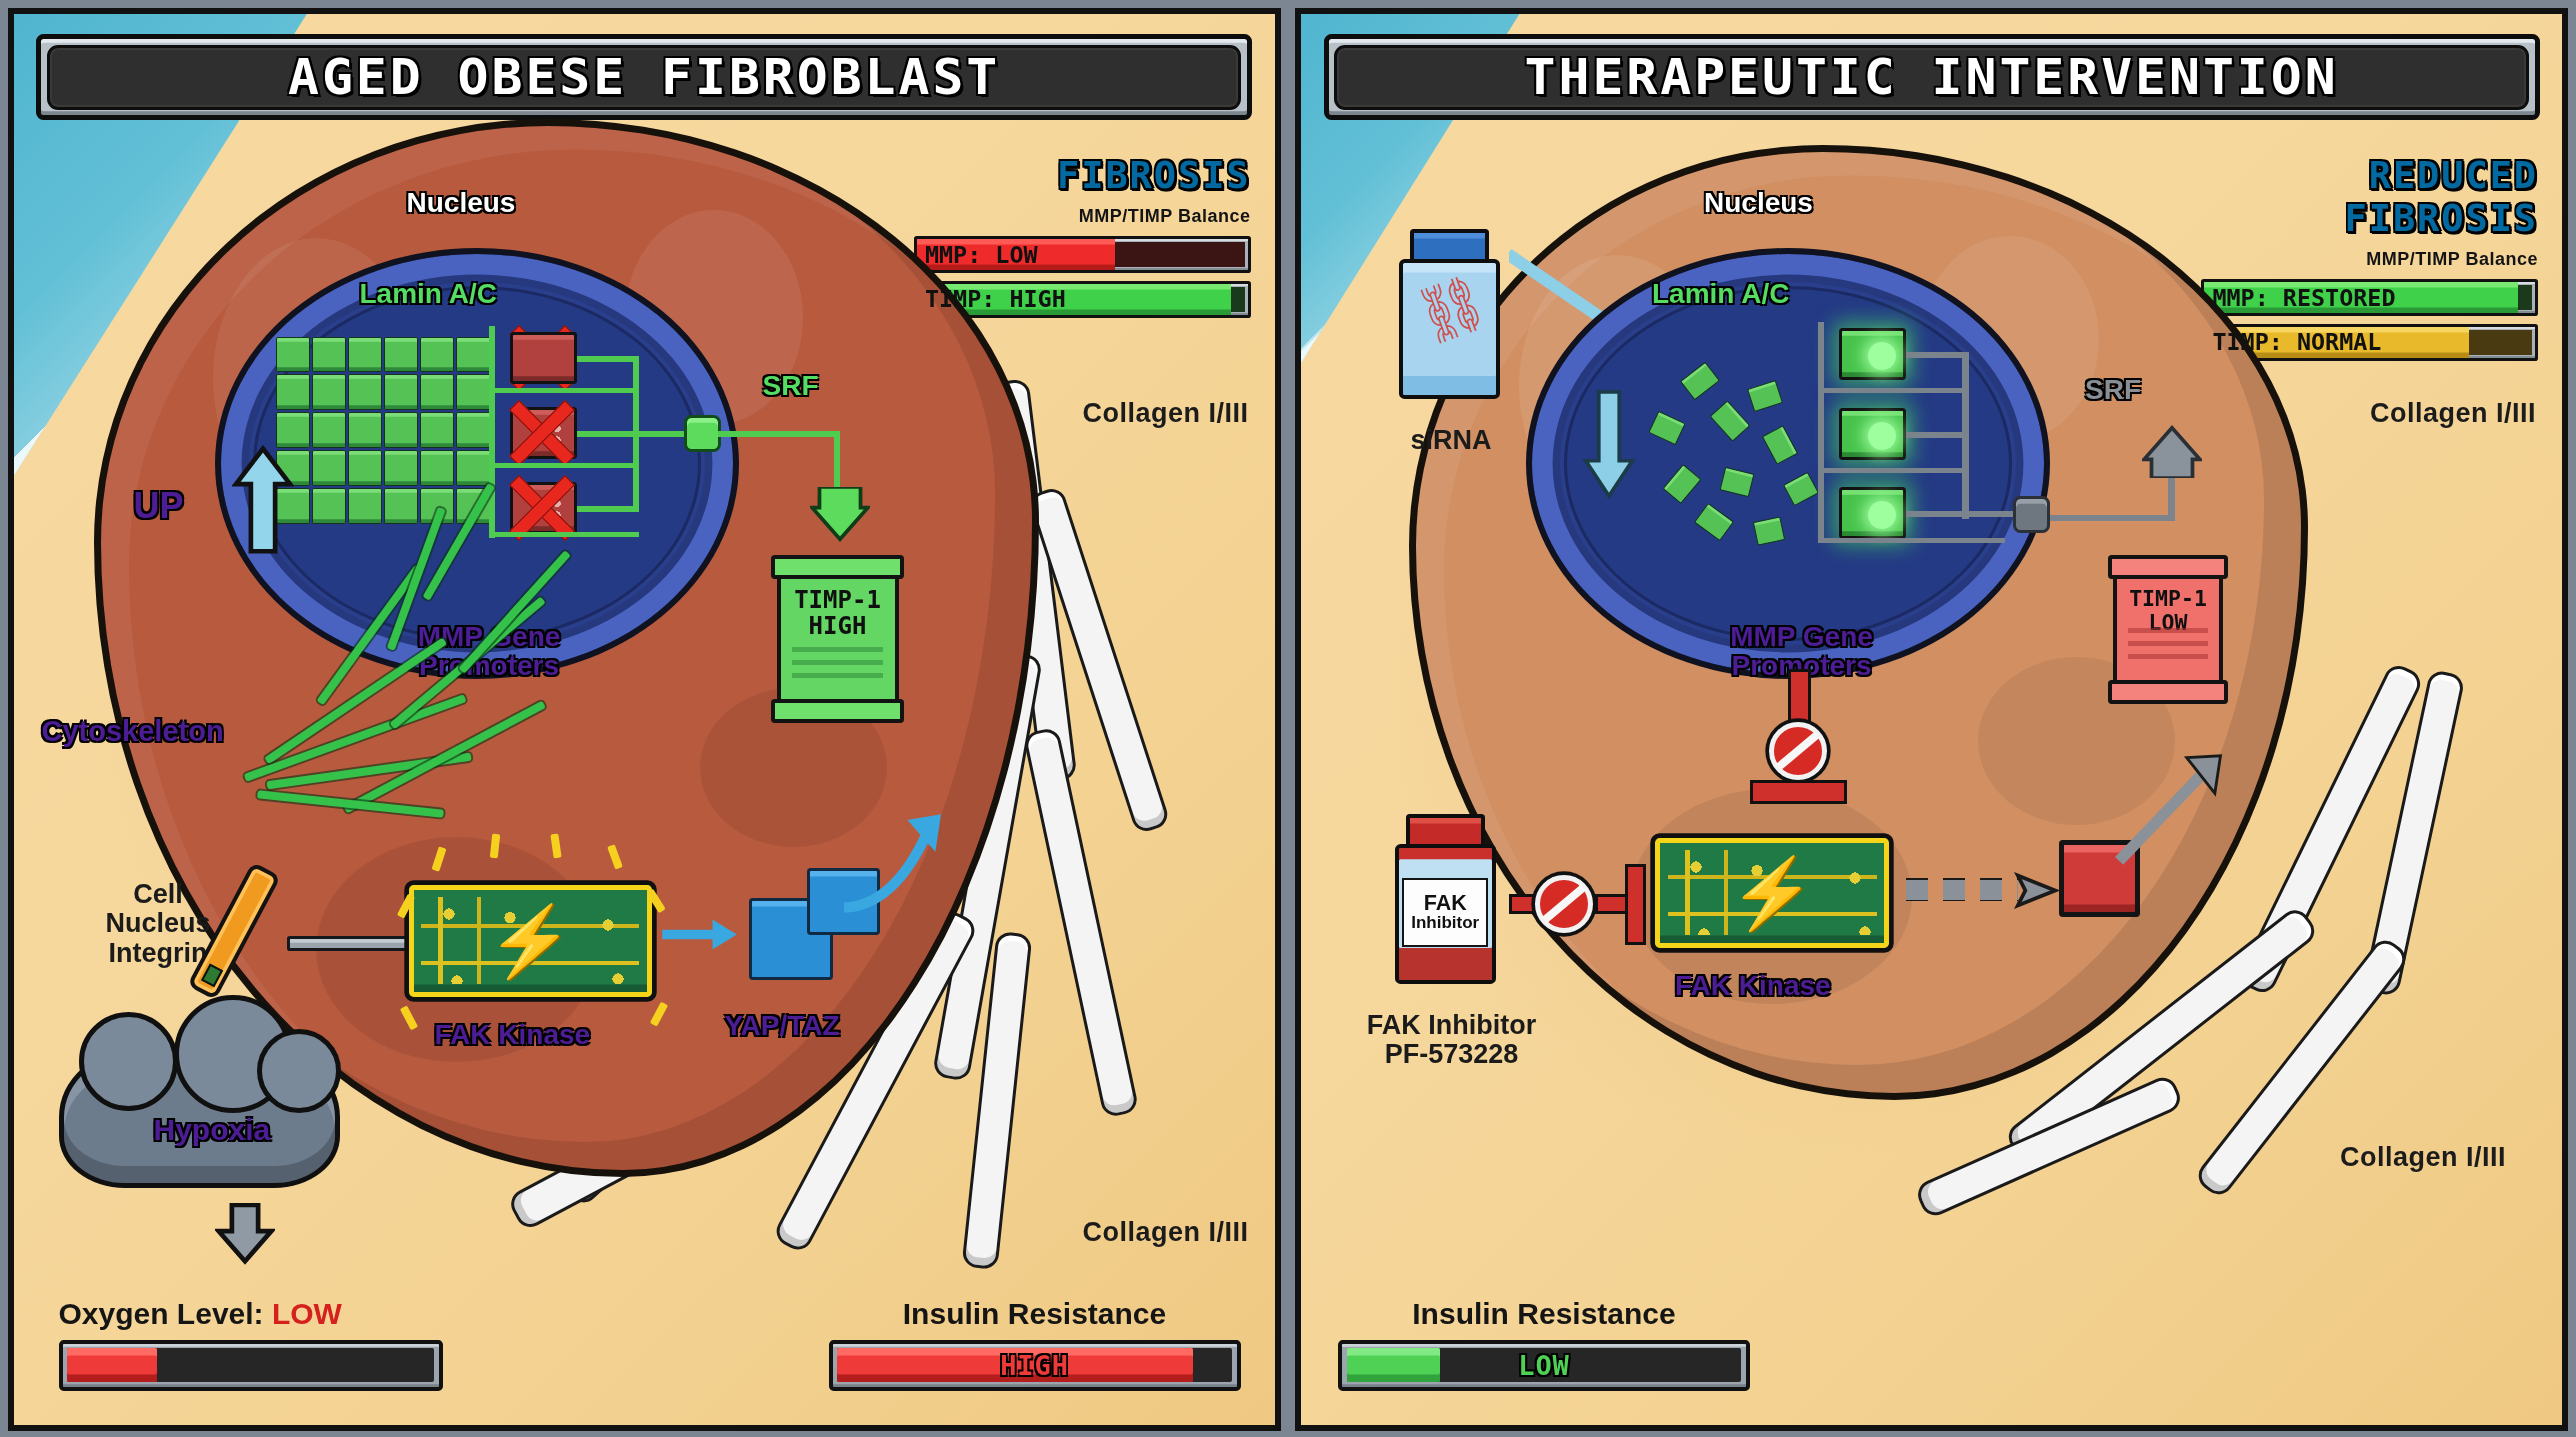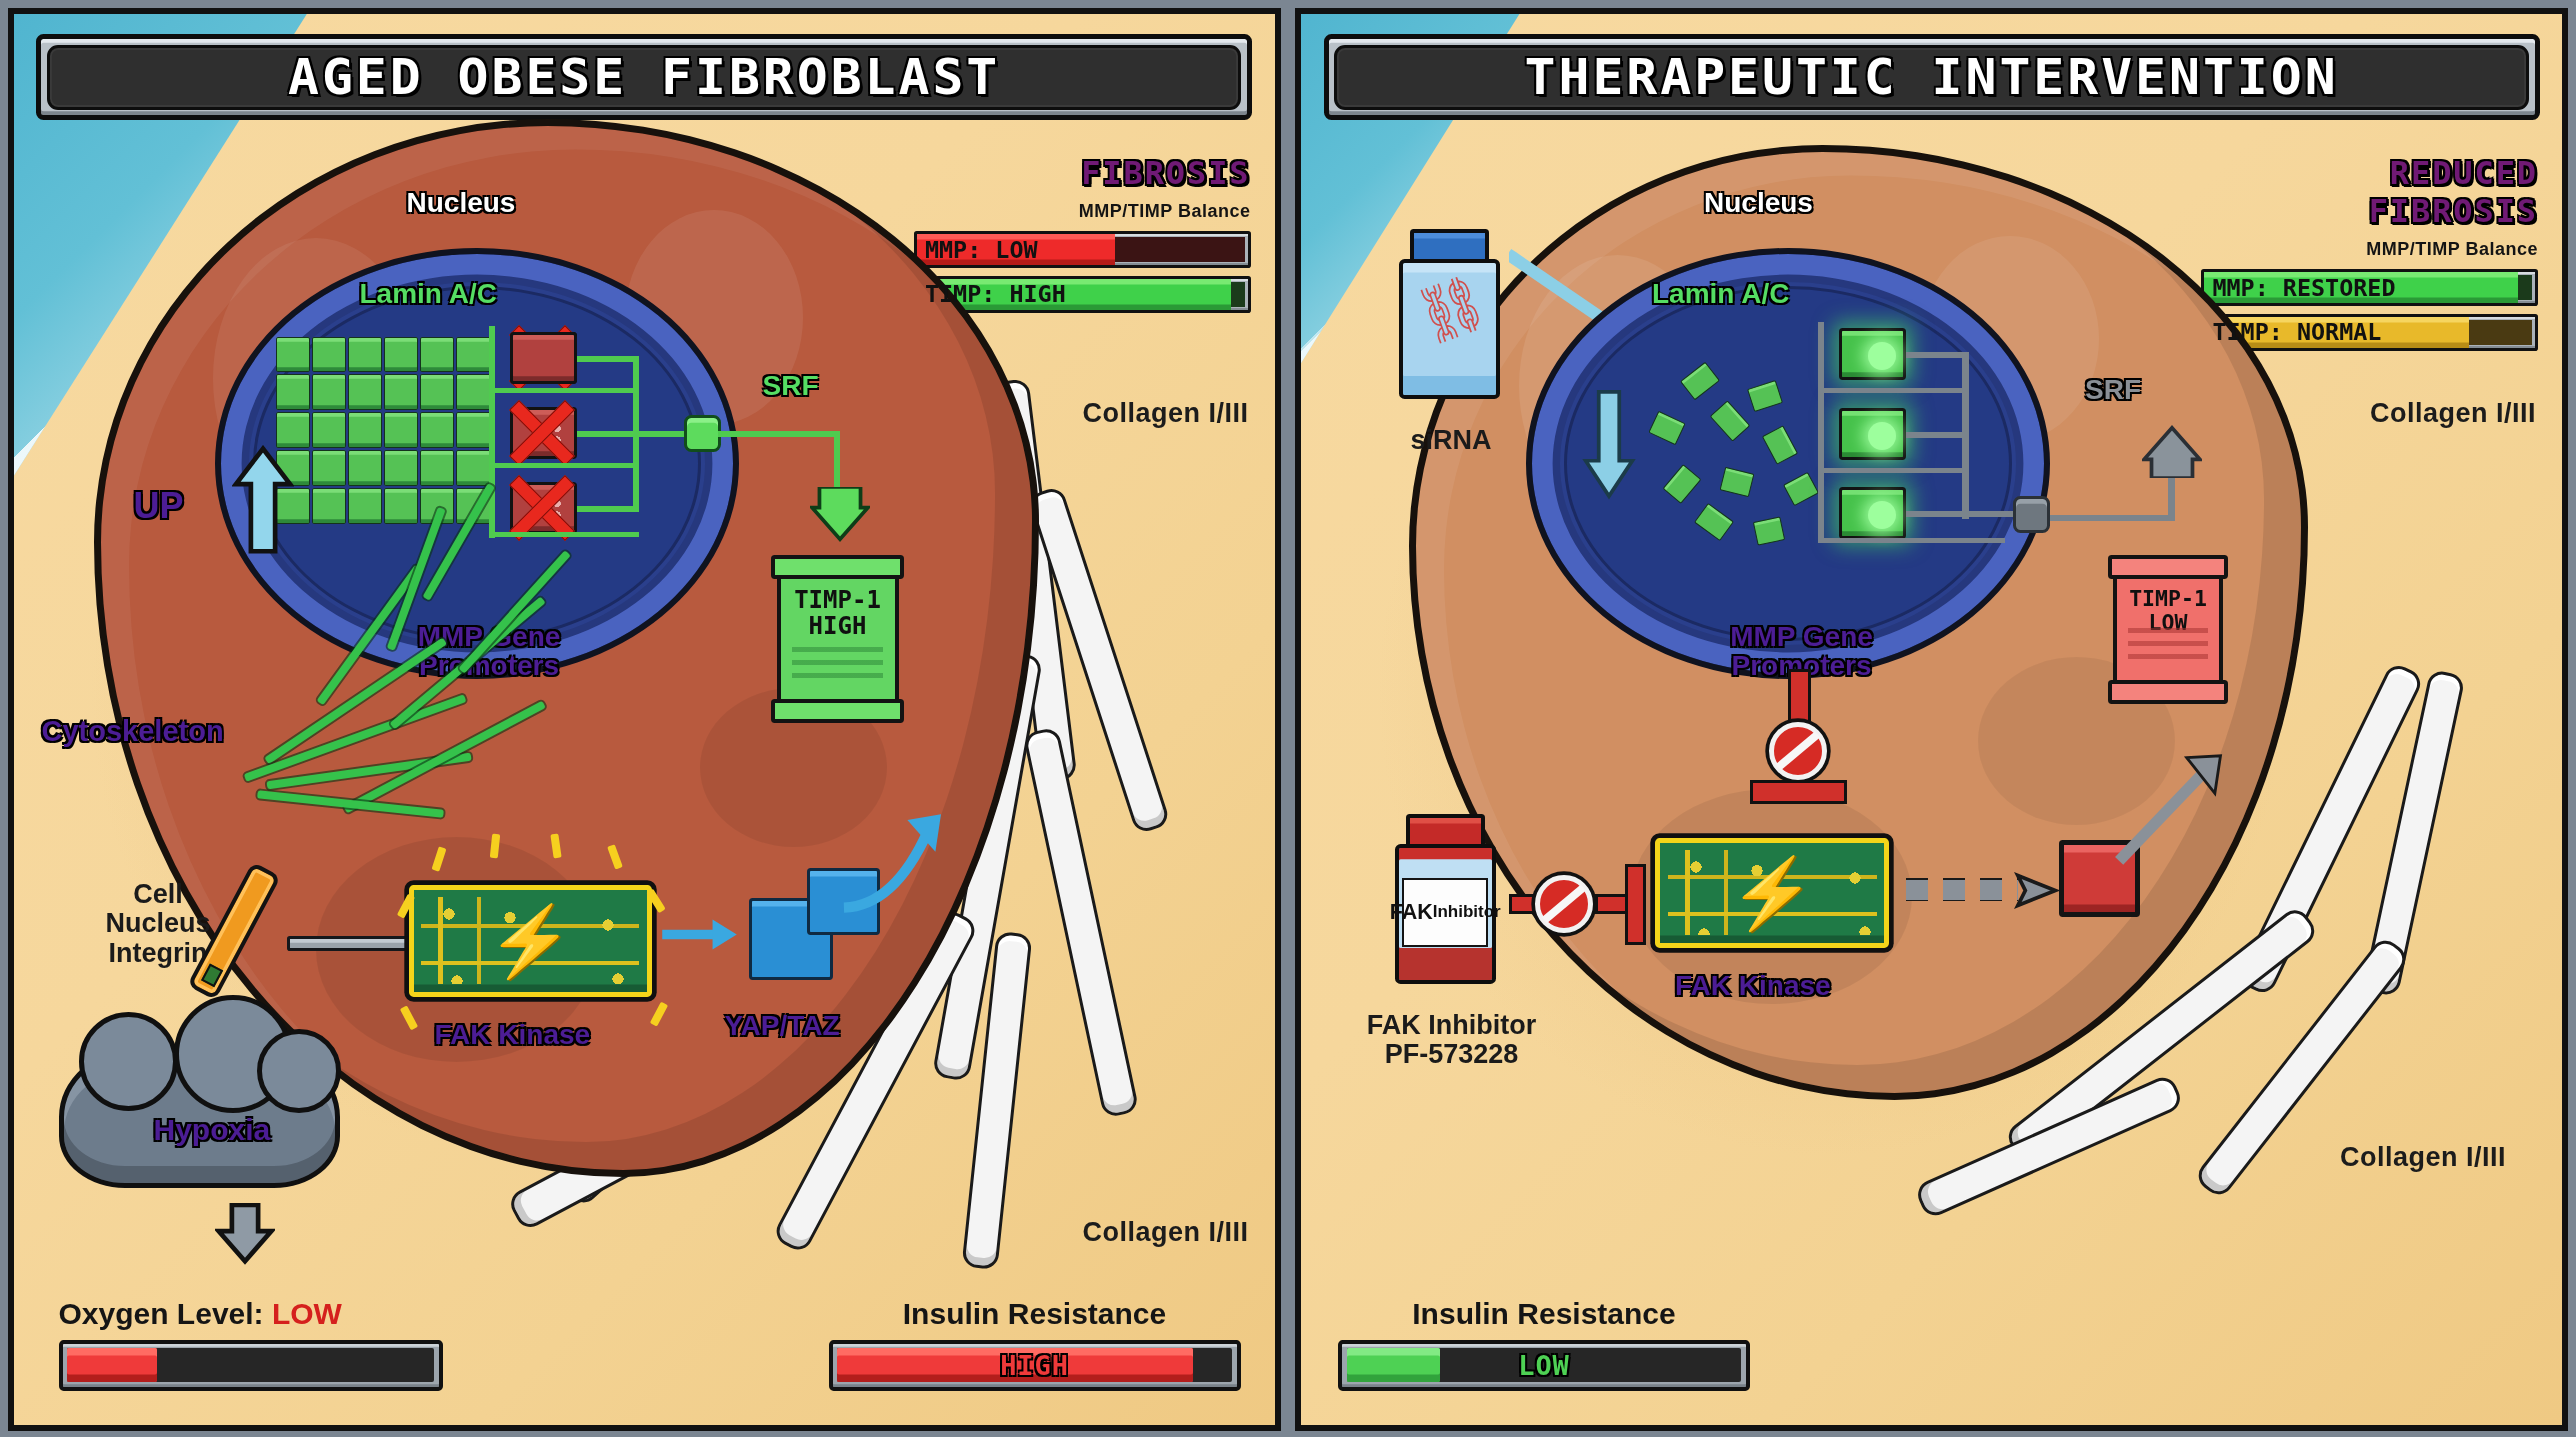--- a/index.html
+++ b/index.html
@@ -82,21 +82,21 @@
     letter-spacing:2.8px;
     font-family:"DejaVu Sans Mono", monospace;
     transform: scaleX(1.05);
     text-shadow: 2.8px 2.8px 0 #000, -1.9px -1.9px 0 #000, 1.9px -1.9px 0 #000, -1.9px 1.9px 0 #000;
     white-space:nowrap;
   }
 
   
   .hud { position:absolute; right:24px; top:140px; width:337px; text-align:right; }
   .hud-head {
-    font-size:32px; font-weight:bold; color:#701a75;
+    font-size:37px; font-weight:bold; color:#0369a1;
     font-family:"DejaVu Sans Mono", monospace;
     letter-spacing:1.9px;
     text-shadow: 2.8px 2.8px 0 #000, -1.9px -1.9px 0 #000, 1.9px -1.9px 0 #000, -1.9px 1.9px 0 #000, 0 2.8px 0 #000, 2.8px 0 0 #000;
     margin-bottom:9.4px;
   }
   .hud-sub {
     font-size:18px; font-weight:bold; color:#141414;
     margin-bottom:9.4px; letter-spacing:0.5px;
   }
   .meter {
@@ -342,21 +342,21 @@
     position:absolute; left:3.7px; top:30px; width:101px; height:140px;
     border:4.7px solid #0e0e0e; border-radius:5.6px;
   }
   .bottle.sirna .cap  { background:#2f6fc0; box-shadow: inset 0 5.6px 0 #4d8ddb; }
   .bottle.sirna .body { background:#a8d4ef; box-shadow: inset 0 -19px 0 #7fbde4, inset 0 9.4px 0 #c6e4f7; }
   .bottle.fak .cap    { background:#c42a28; box-shadow: inset 0 5.6px 0 #e04f46; }
   .bottle.fak .body   { background:#bfdff3; box-shadow: inset 0 -32px 0 #b6332e, inset 0 11.2px 0 #c92f2b; }
   .bottle .label {
     position:absolute; left:11.2px; top:64px; width:86px; height:69px;
     background:#fdfdfd; border:2.8px solid #141414;
-    display:flex; align-items:center; justify-content:center;
+    display:flex; flex-direction:column; align-items:center; justify-content:center;
     line-height:1.05;
   }
   .bottle .label .l1 { font-size:21.5px; font-weight:bold; color:#111; }
   .bottle .label .l2 { font-size:17px; font-weight:bold; color:#111; }
   .bottle .dna {
     position:absolute; left:24px; top:54px; width:58px; height:71px;
     font-size:56px; line-height:1; color:#d0504e; transform:rotate(-20deg);
   }
 
   

